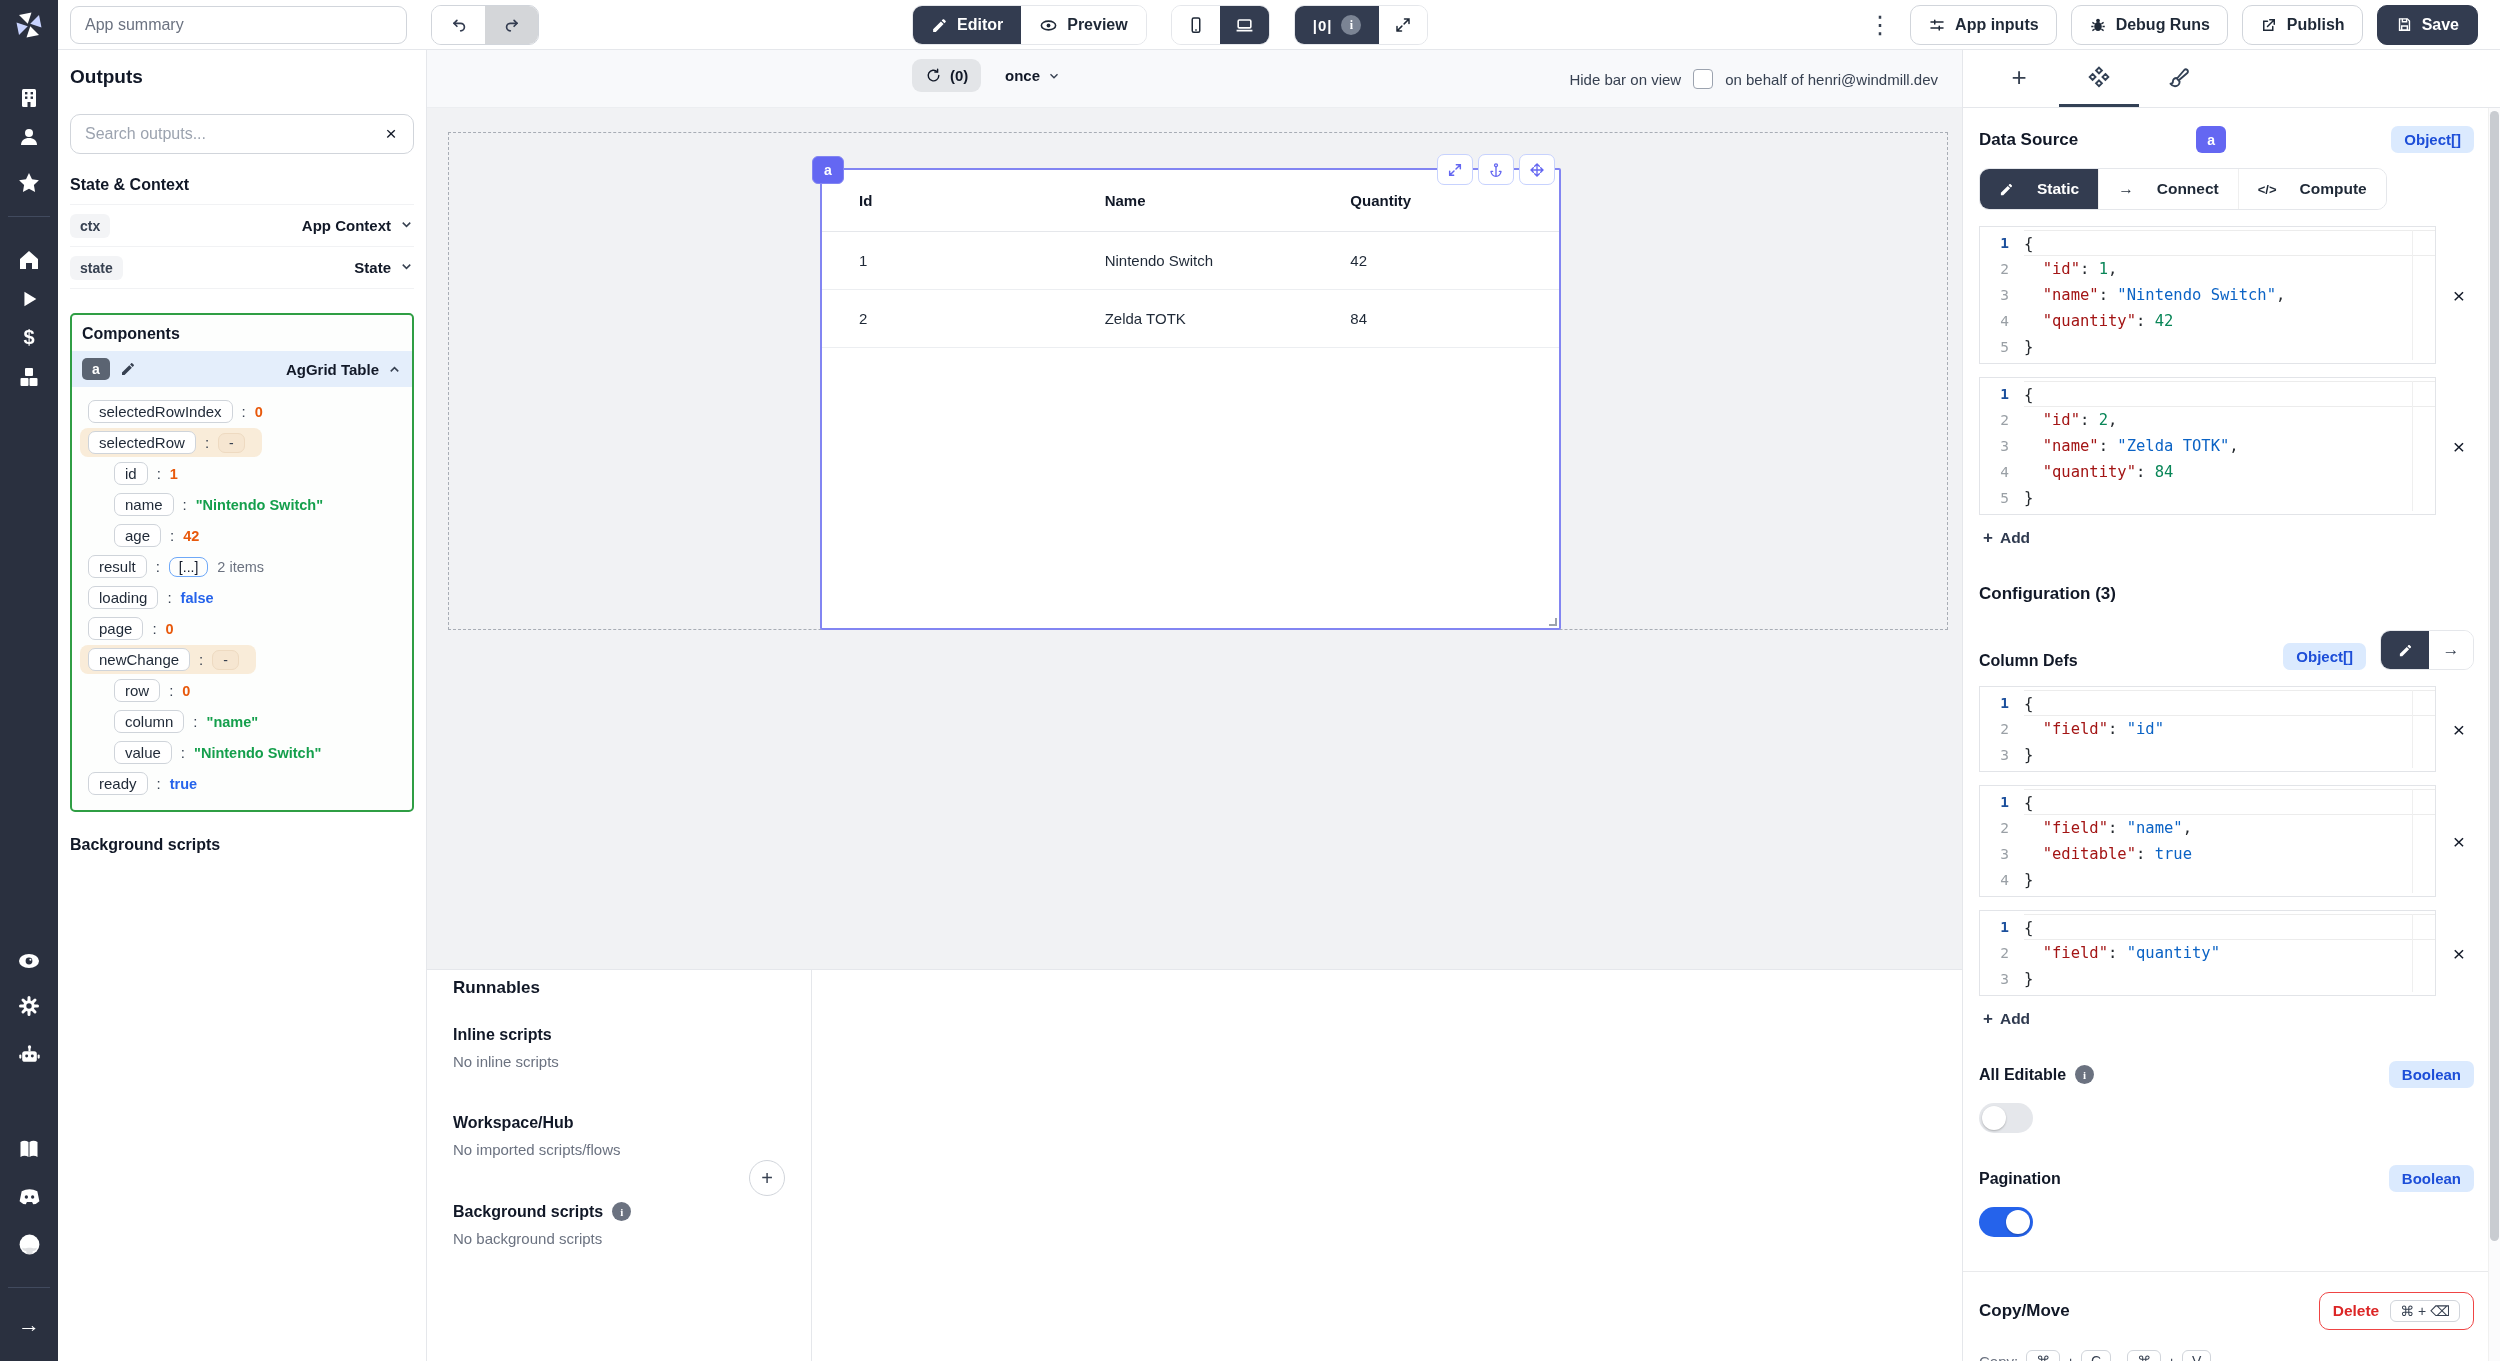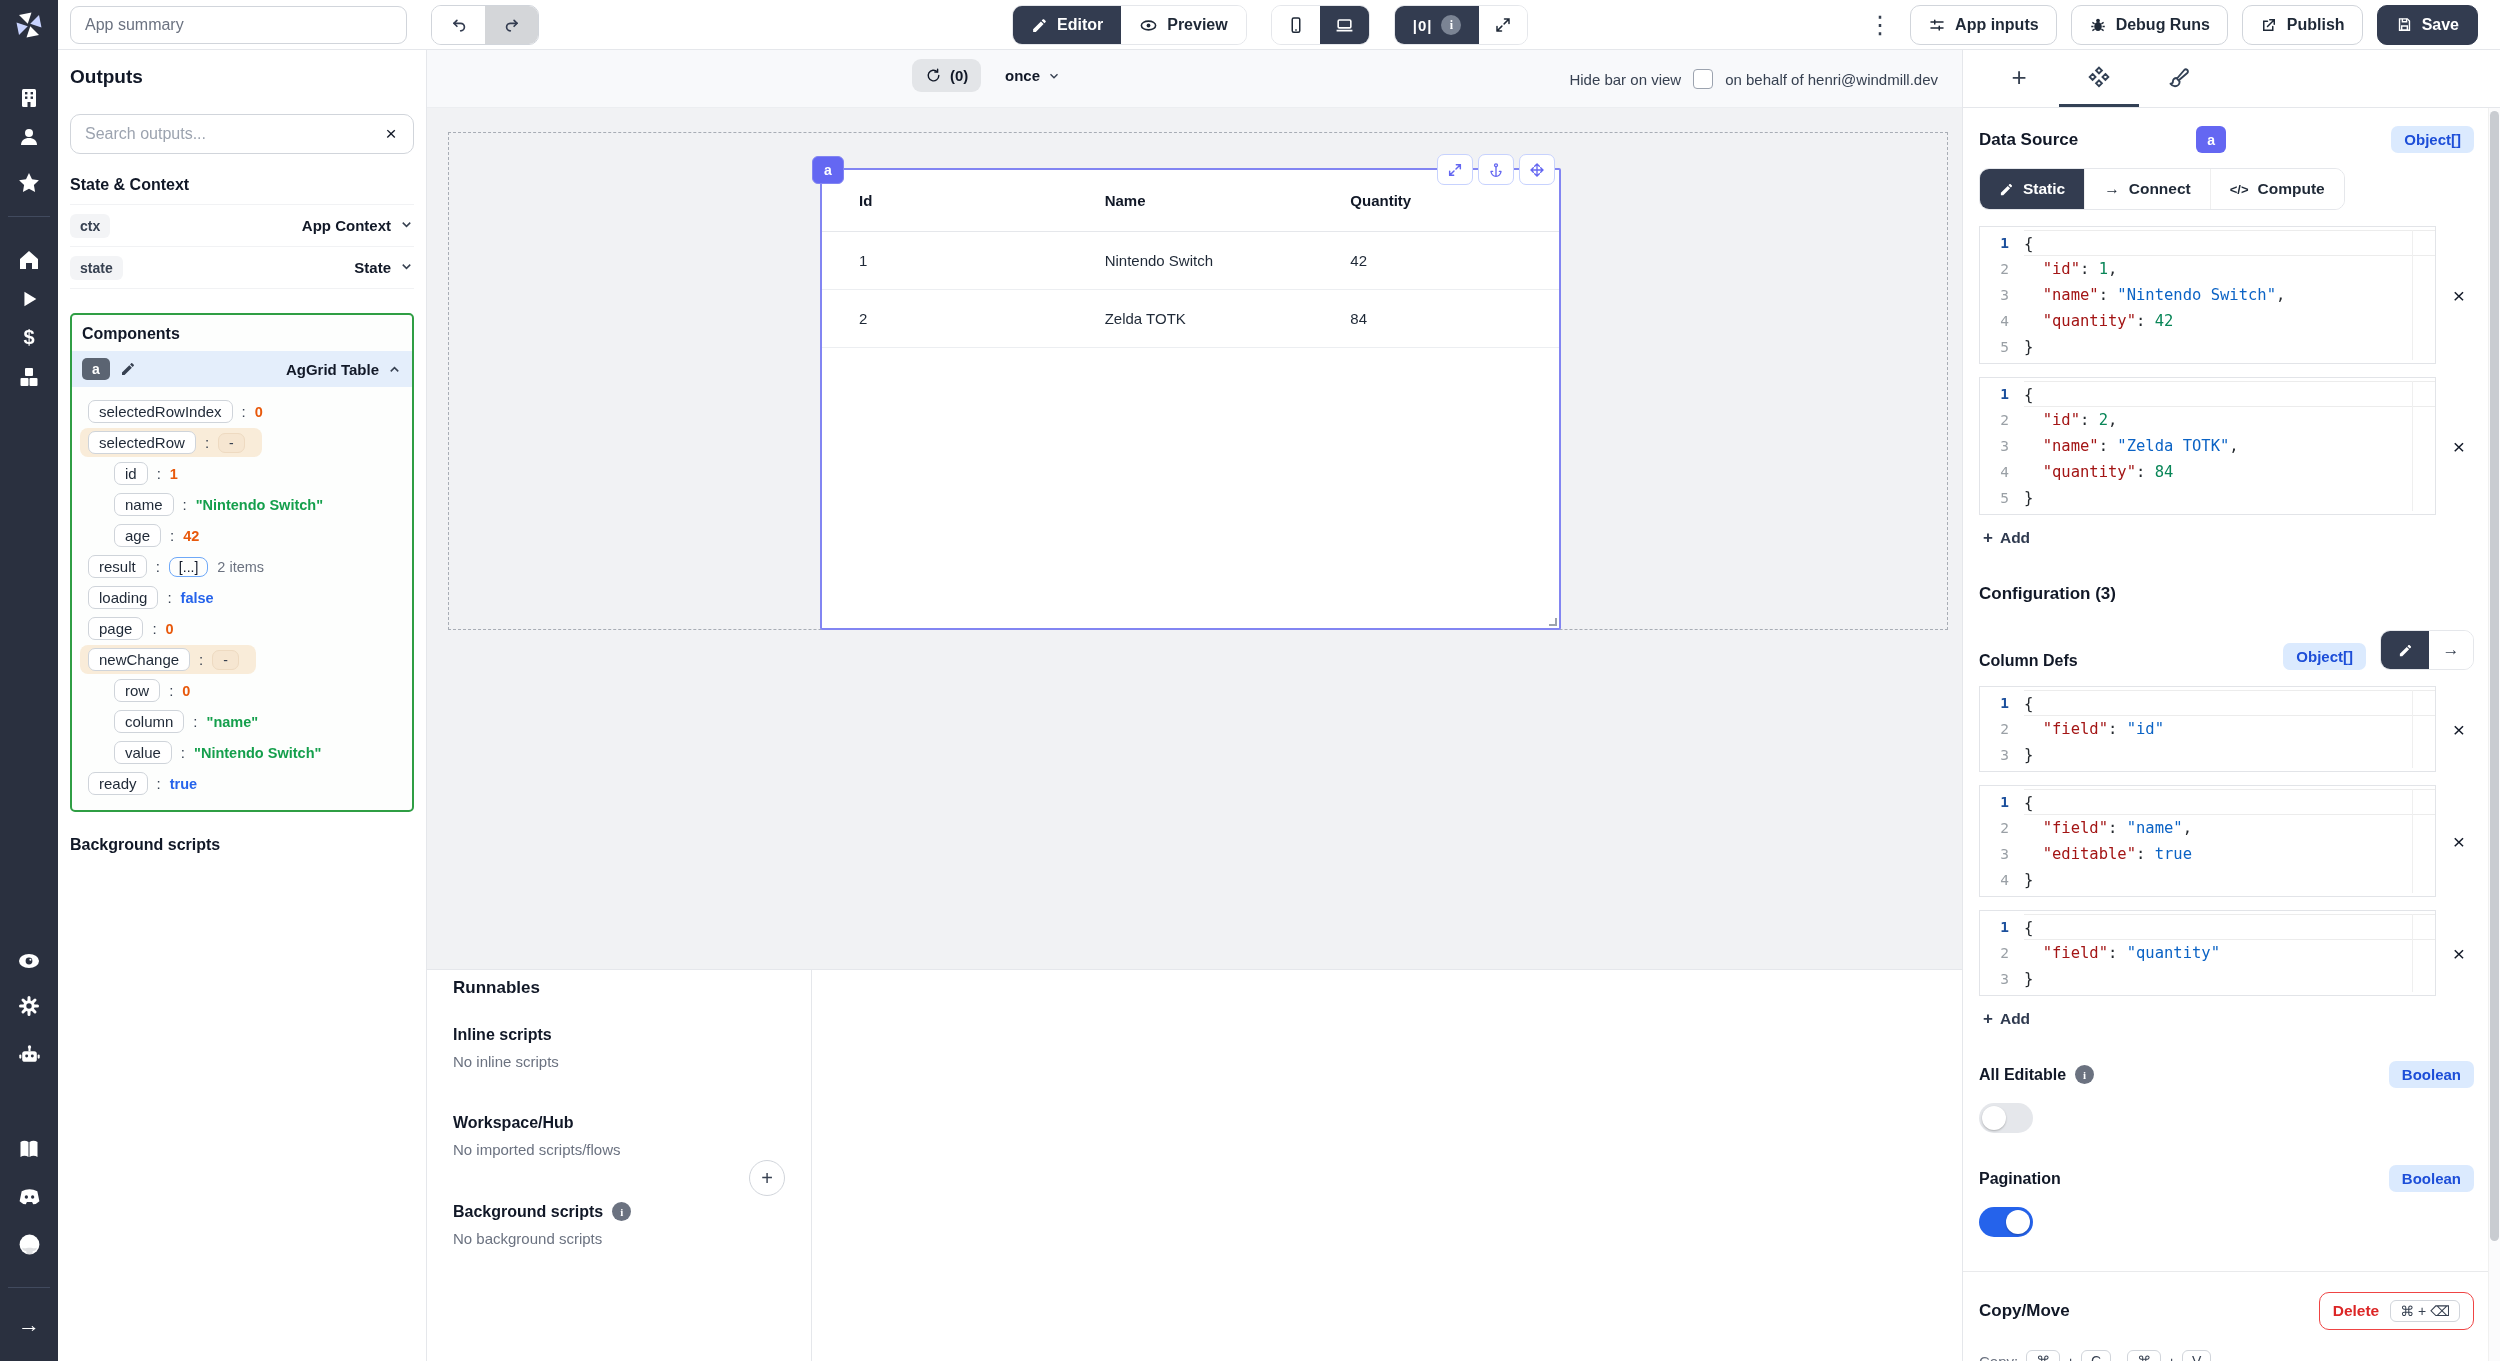--- a/index.html
+++ b/index.html
@@ -7,21 +7,21 @@
   body{font-family:"Liberation Sans",sans-serif;color:#1f2937;background:#fff;position:relative}
   svg{display:block}
 
   
   .topbar{height:50px;display:flex;align-items:center;background:#fff;border-bottom:1px solid #e5e7eb;position:relative;z-index:5}
   .logo-corner{width:58px;height:50px;background:#2a303f;display:flex;align-items:center;justify-content:center;flex:none}
   .summary-input{margin-left:12px;width:337px;height:38px;border:1px solid #d1d5db;border-radius:9px;padding:0 14px;font-size:16px;color:#6b7280;background:#fff;font-family:"Liberation Sans",sans-serif}
   .undo-redo{margin-left:24px;display:flex;border:1px solid #d1d5db;border-radius:10px;overflow:hidden;height:40px}
   .ur-seg{width:53px;display:flex;align-items:center;justify-content:center;background:#fff}
   .ur-seg.dis{background:#d4d6d9}
-  .center-controls{position:absolute;left:1012px;top:5px;display:flex;gap:24px;align-items:center;height:40px}
+  .center-controls{position:absolute;left:912px;top:5px;display:flex;gap:24px;align-items:center;height:40px}
   .seg{display:flex;border-radius:10px;overflow:hidden;border:1px solid #e5e7eb;height:40px;background:#fff}
   .seg-item{display:flex;align-items:center;gap:9px;padding:0 18px;font-size:16px;font-weight:700;color:#1f2937;background:#fff}
   .seg-item.dark{background:#333c50;color:#fff}
   .seg-item.icon-only{padding:0 15px}
   .zero-txt{font-weight:700;font-size:15px;letter-spacing:1px}
   .info-dot{width:20px;height:20px;border-radius:50%;background:#7b8494;color:#fff;font-size:12px;font-weight:700;display:flex;align-items:center;justify-content:center;font-family:"Liberation Serif",serif}
   .right-controls{margin-left:auto;display:flex;align-items:center;gap:14px;padding-right:22px}
   .kebab{font-size:24px;color:#374151;line-height:1;padding:0 4px}
   .btn-outline{display:flex;align-items:center;gap:9px;border:1px solid #d1d5db;border-radius:10px;height:40px;padding:0 17px;font-weight:700;font-size:16px;background:#fff;color:#1f2937}
   .btn-dark{display:flex;align-items:center;gap:9px;border-radius:10px;height:40px;padding:0 18px;font-weight:700;font-size:16px;background:#333c50;color:#fff;border:1px solid #333c50}
@@ -100,21 +100,21 @@
   .r-tab.sel{border-bottom-color:#334155}
   .r-tab .plus-g{font-size:26px;font-weight:400;color:#374151;line-height:1}
   .r-scroll{position:absolute;top:58px;bottom:0;left:0;right:12px;padding:18px 14px 0 16px;overflow:hidden}
   .scrollbar{position:absolute;top:58px;right:0;width:12px;bottom:0;background:#fbfbfc;border-left:1px solid #f0f0f0}
   .thumb{position:absolute;top:3px;left:1px;width:9px;height:1130px;background:#c9ccd1;border-radius:5px}
   .ds-head{display:flex;align-items:center}
   .ds-title{font-size:17px;font-weight:800;color:#111827}
   .badge-indigo{margin-left:118px;width:30px;height:27px;background:#6467f2;border-radius:6px;color:#fff;font-weight:700;font-size:14px;display:flex;align-items:center;justify-content:center}
   .type-pill{margin-left:auto;background:#dbeafe;color:#1d4ed8;font-weight:700;font-size:15px;border-radius:7px;padding:5px 13px}
   .mode-seg{margin-top:15px;display:flex;border:1px solid #e5e7eb;border-radius:10px;width:fit-content;overflow:hidden;height:42px;background:#fff}
-  .mode{display:flex;align-items:center;gap:9px;padding:0 19px;font-size:15.5px;font-weight:700;color:#1f2937;background:#fff;border-left:1px solid #efefef}
+  .mode{display:flex;align-items:center;gap:23px;padding:0 19px;font-size:15.5px;font-weight:700;color:#1f2937;background:#fff;border-left:1px solid #efefef}
   .mode:first-child{border-left:none}
   .mode.sel{background:#333c50;color:#fff}
   .mode .mi{font-weight:700}
   .ed-list{margin-top:16px}
   .ed-row{display:flex;align-items:center;gap:8px;margin-bottom:13px}
   .editor{flex:1;border:1px solid #e2e4e8;background:#fff;font-family:"DejaVu Sans Mono","Liberation Mono",monospace;font-size:15.5px;padding:3px 0;position:relative}
   .editor::after{content:"";position:absolute;top:3px;bottom:3px;right:22px;border-left:1px solid #efefef}
   .cl{display:flex;height:26px;line-height:26px}
   .ln{width:44px;text-align:right;padding-right:15px;color:#9aa0a6;font-size:14.5px;flex:none}
   .cl.active .ln{color:#1b4f9c;font-weight:700}

